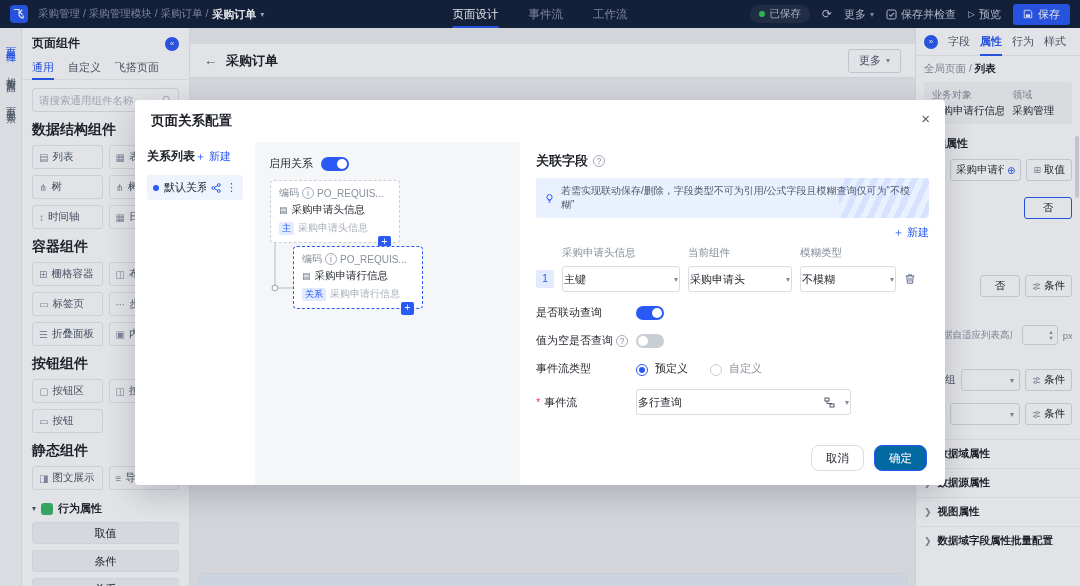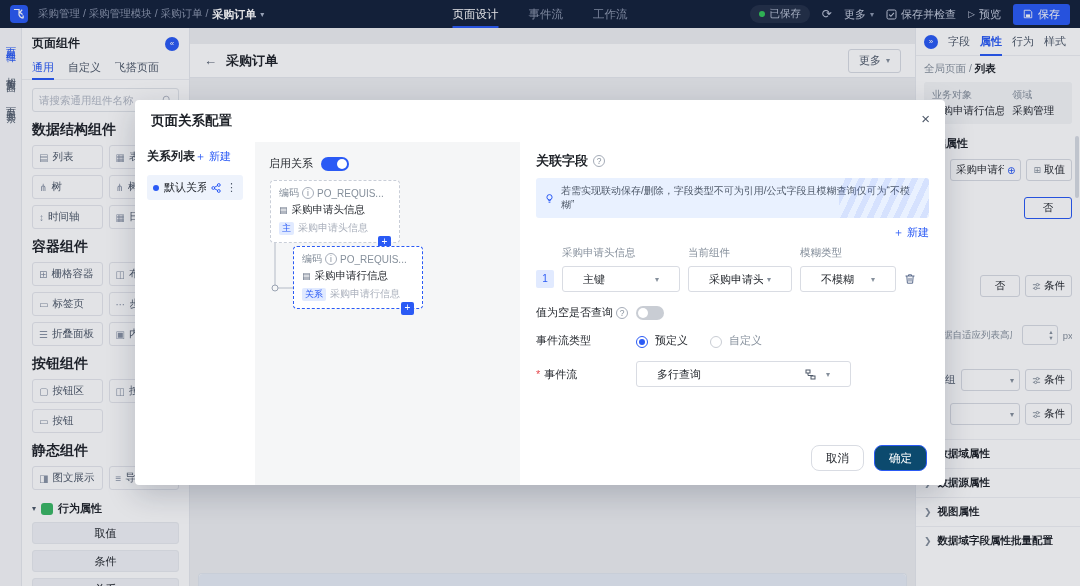--- a/index.html
+++ b/index.html
@@ -126,37 +126,37 @@
 .m-right{flex:1;padding:10px 16px;position:relative}
 .mr-title{font-size:13px;font-weight:700;display:flex;gap:5px;align-items:center}
 .info-i{color:#86909c;font-size:8.5px;border:1px solid #a5acb8;border-radius:50%;width:12px;height:12px;line-height:10px;text-align:center;font-weight:400;flex:none}
 .banner{margin-top:8px;background:#e9f1ff;border-radius:3px;padding:6px 8px;font-size:10px;color:#4e5969;display:flex;gap:6px;align-items:center;position:relative;overflow:hidden}
 .banner::after{content:"";position:absolute;right:0;top:0;bottom:0;width:90px;background:repeating-linear-gradient(115deg,transparent 0 6px,rgba(42,90,245,.10) 6px 12px)}
 .bulb{color:#2a5af5;flex:none;display:flex}
 .new-row{display:flex;justify-content:flex-end;margin:7px 0 6px}
 .fgrid{display:grid;grid-template-columns:18px 118px 104px 96px 16px;gap:8px;align-items:center}
 .colh{font-size:10.5px;color:#86909c;white-space:nowrap}
 .idx{width:18px;height:18px;background:#e1eaff;color:#2a5af5;border-radius:2px;text-align:center;line-height:18px;font-size:10px}
-.sel{height:26px;border:1px solid #d9dce3;border-radius:3px;background:#fff;display:flex;align-items:center;justify-content:space-between;padding:0 20px;font-size:11px;cursor:pointer;min-width:0}
+.sel{height:26px;border:1px solid #d9dce3;border-radius:3px;background:#fff;display:flex;align-items:center;justify-content:space-between;padding:0 1px;font-size:11px;cursor:pointer;min-width:0}
 .sel .sv{white-space:nowrap;overflow:hidden}
 .sel .car{color:#86909c;font-size:8px;flex:none;margin-left:4px}
 .trash{color:#5a6b8c;cursor:pointer;display:flex;align-items:center}
 .form-row{display:flex;align-items:center;gap:8px;margin-top:13px;font-size:11px}
 .fr-label{width:92px;flex:none;display:flex;align-items:center;gap:3px}
 .radio{width:12px;height:12px;border-radius:50%;border:1px solid #c9cdd4;display:inline-block;position:relative;background:#fff;flex:none}
 .radio.on{border-color:#2a5af5}
 .radio.on::after{content:"";position:absolute;inset:2px;border-radius:50%;background:#2a5af5}
 .radio-opt{display:flex;align-items:flex-end;gap:7px;cursor:pointer}
 .radio-opt.dim{color:#86909c}
 .req{color:#e5484d;margin-right:1px}
 .flow-sel{width:215px}
 .flow-ics{display:flex;align-items:center;gap:6px;color:#4e5969;flex:none}
 .m-foot{position:absolute;right:18px;bottom:14px;display:flex;gap:10px}
 .btn{height:26px;padding:0 14px;border-radius:8px;border:1px solid #d9dce3;background:#fff;font-size:11.5px;display:flex;align-items:center;cursor:pointer;color:#1f2329}
-.btn.primary{background:#0c4a6e;border-color:#2a5af5;color:#fff}
+.btn.primary{background:#0369a1;border-color:#2a5af5;color:#fff}
 .isvg{flex:none;display:block}
 </style>
 </head>
 <body>
 
 <div class="topbar">
   <div class="logo">飞</div>
   <div class="crumb">
     <span>采购管理 / 采购管理模块 / 采购订单 /</span>
     <b>采购订单</b>
@@ -558,20 +558,24 @@
           <svg class="isvg" width="12" height="12" viewBox="0 0 12 12">
               <line x1="1.5" y1="3" x2="10.5" y2="3" stroke="#5a6b8c"></line>
               <path d="M4.5 3V1.8h3V3" fill="none" stroke="#5a6b8c"></path>
               <path d="M2.8 3l.6 7.2h5.2l.6-7.2" fill="none" stroke="#5a6b8c"></path>
               <line x1="5" y1="4.8" x2="5" y2="8.6" stroke="#5a6b8c"></line>
               <line x1="7" y1="4.8" x2="7" y2="8.6" stroke="#5a6b8c"></line>
             </svg>
         </span>
       </div>
       <div class="form-row">
+        <span class="fr-label">是否联动查询</span>
+        <div class="switch"></div>
+      </div>
+      <div class="form-row">
         <span class="fr-label">
             <span>值为空是否查询</span>
             <span class="info-i">?</span>
           </span>
         <div class="switch off"></div>
       </div>
       <div class="form-row">
         <span class="fr-label">事件流类型</span>
         <span class="radio-opt">
           <span class="radio on"></span>

